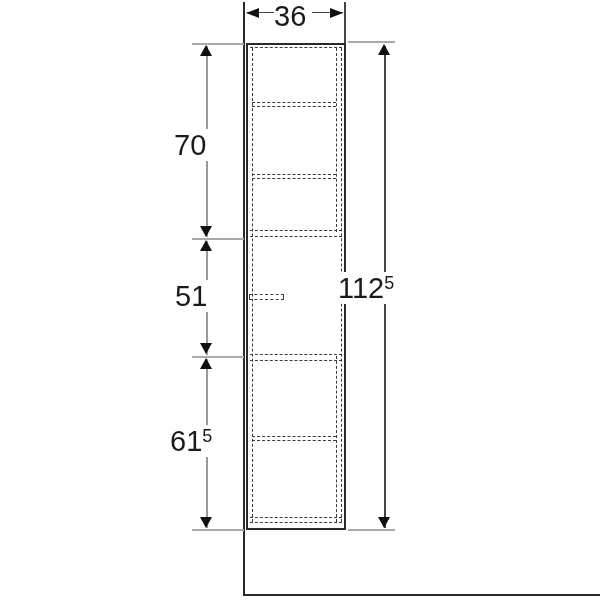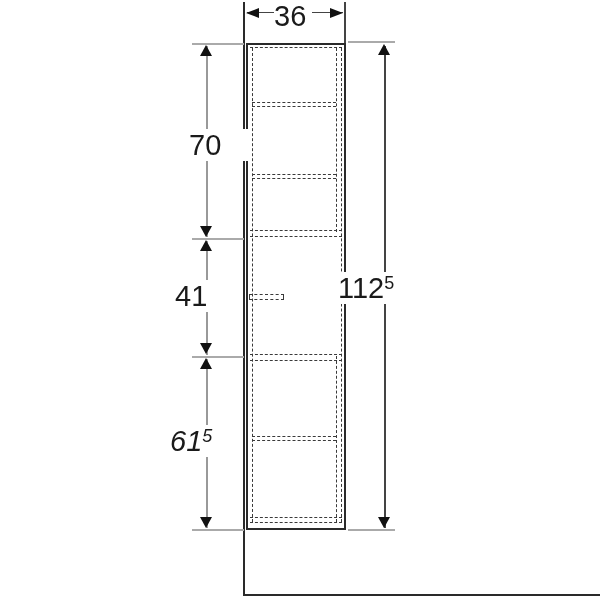--- a/index.html
+++ b/index.html
@@ -104,35 +104,35 @@
   <div>
 
     <div class="abs ext-h" style="left:192px; top:43px; width:52px;"></div>
     <div class="abs ext-h" style="left:192px; top:238px; width:52px;"></div>
     <div class="abs ext-h" style="left:192px; top:356px; width:52px;"></div>
     <div class="abs ext-h" style="left:192px; top:529px; width:52px;"></div>
 
     <div class="abs dim-v" style="left:206px; top:46px; height:191px;"></div>
     <div class="abs arr-up" style="left:200px; top:45px;"></div>
     <div class="abs arr-down" style="left:200px; top:226px;"></div>
-    <div class="abs dim-label" style="left:189px; top:129px; width:60px;">
+    <div class="abs dim-label" style="left:174px; top:129px; width:60px;">
       <span>70</span><sup></sup>
     </div>
 
     <div class="abs dim-v" style="left:206px; top:241px; height:114px;"></div>
     <div class="abs arr-up" style="left:200px; top:240px;"></div>
     <div class="abs arr-down" style="left:200px; top:343px;"></div>
     <div class="abs dim-label" style="left:175px; top:280px; width:60px;">
-      <span>41</span><sup></sup>
+      <span>51</span><sup></sup>
     </div>
 
     <div class="abs dim-v" style="left:206px; top:359px; height:169px;"></div>
     <div class="abs arr-up" style="left:200px; top:358px;"></div>
     <div class="abs arr-down" style="left:200px; top:517px;"></div>
-    <div class="abs dim-label" style="left:170px; top:425px; width:70px;font-style:italic;">
+    <div class="abs dim-label" style="left:170px; top:425px; width:70px;">
       <span>61</span><sup>5</sup>
     </div>
   </div>
 
   <div>
     <div class="abs ext-h" style="left:348px; top:41px; width:47px;"></div>
     <div class="abs ext-h" style="left:348px; top:529px; width:47px;"></div>
     <div class="abs dim-v-dark" style="left:384px; top:46px; height:482px;"></div>
     <div class="abs arr-up" style="left:378px; top:44px;"></div>
     <div class="abs arr-down" style="left:378px; top:517px;"></div>

